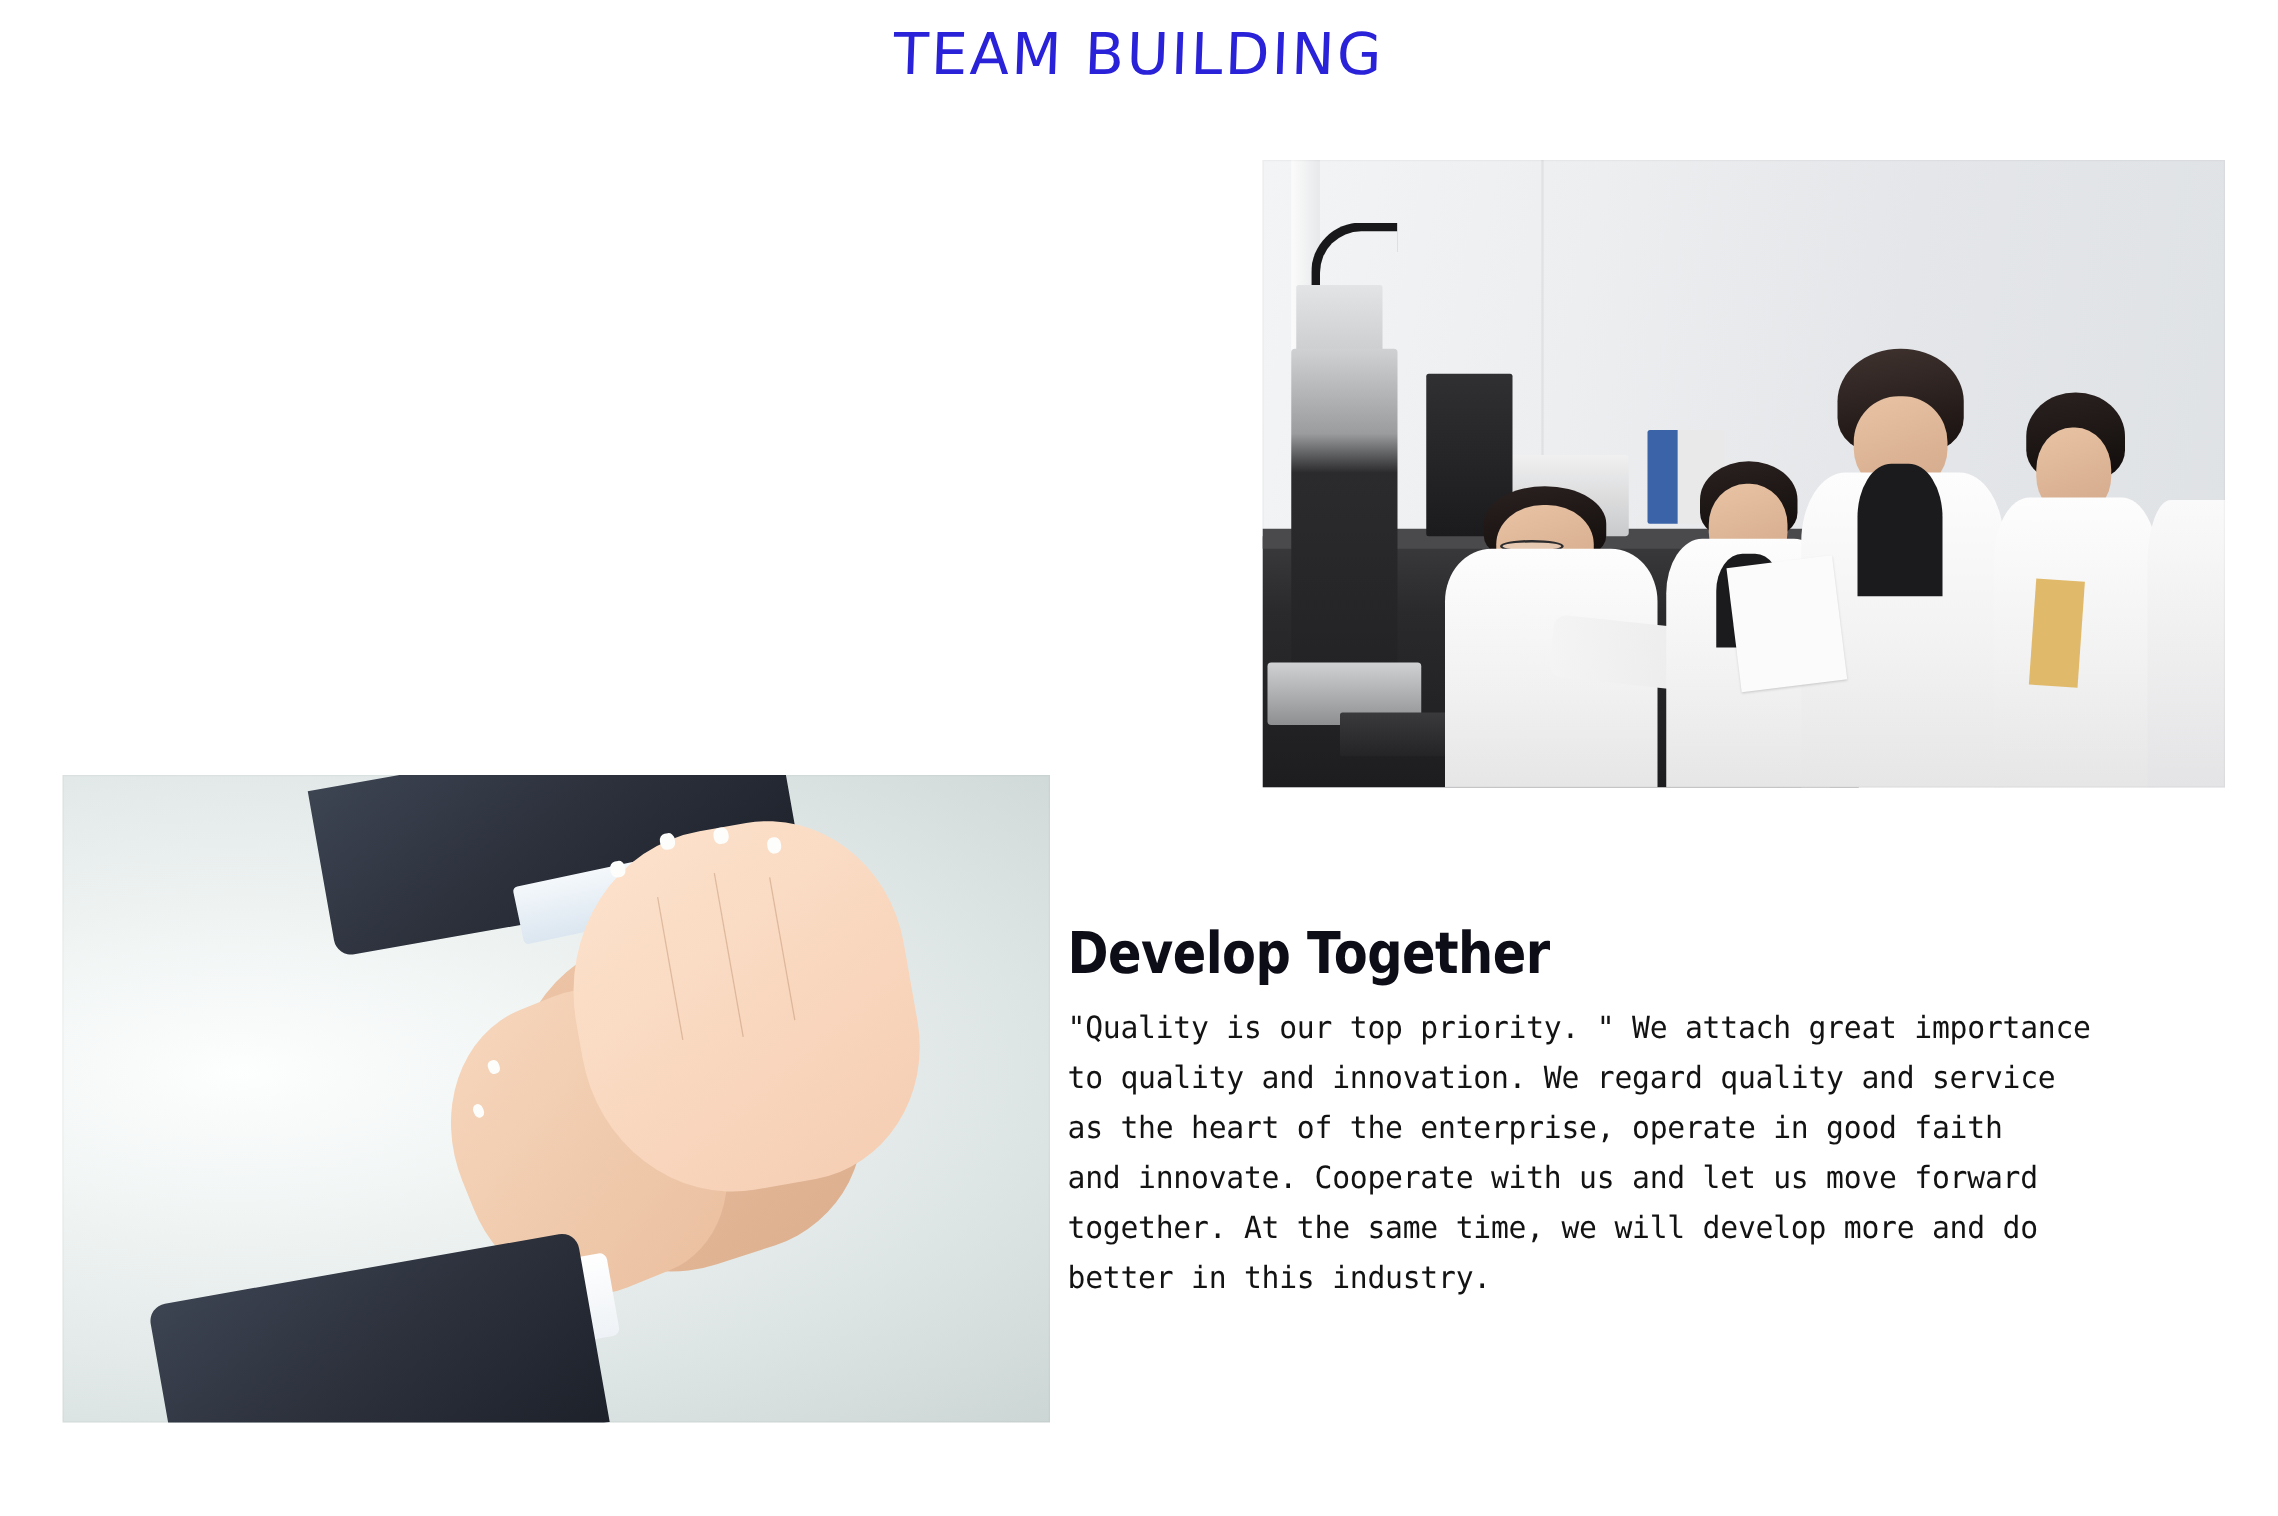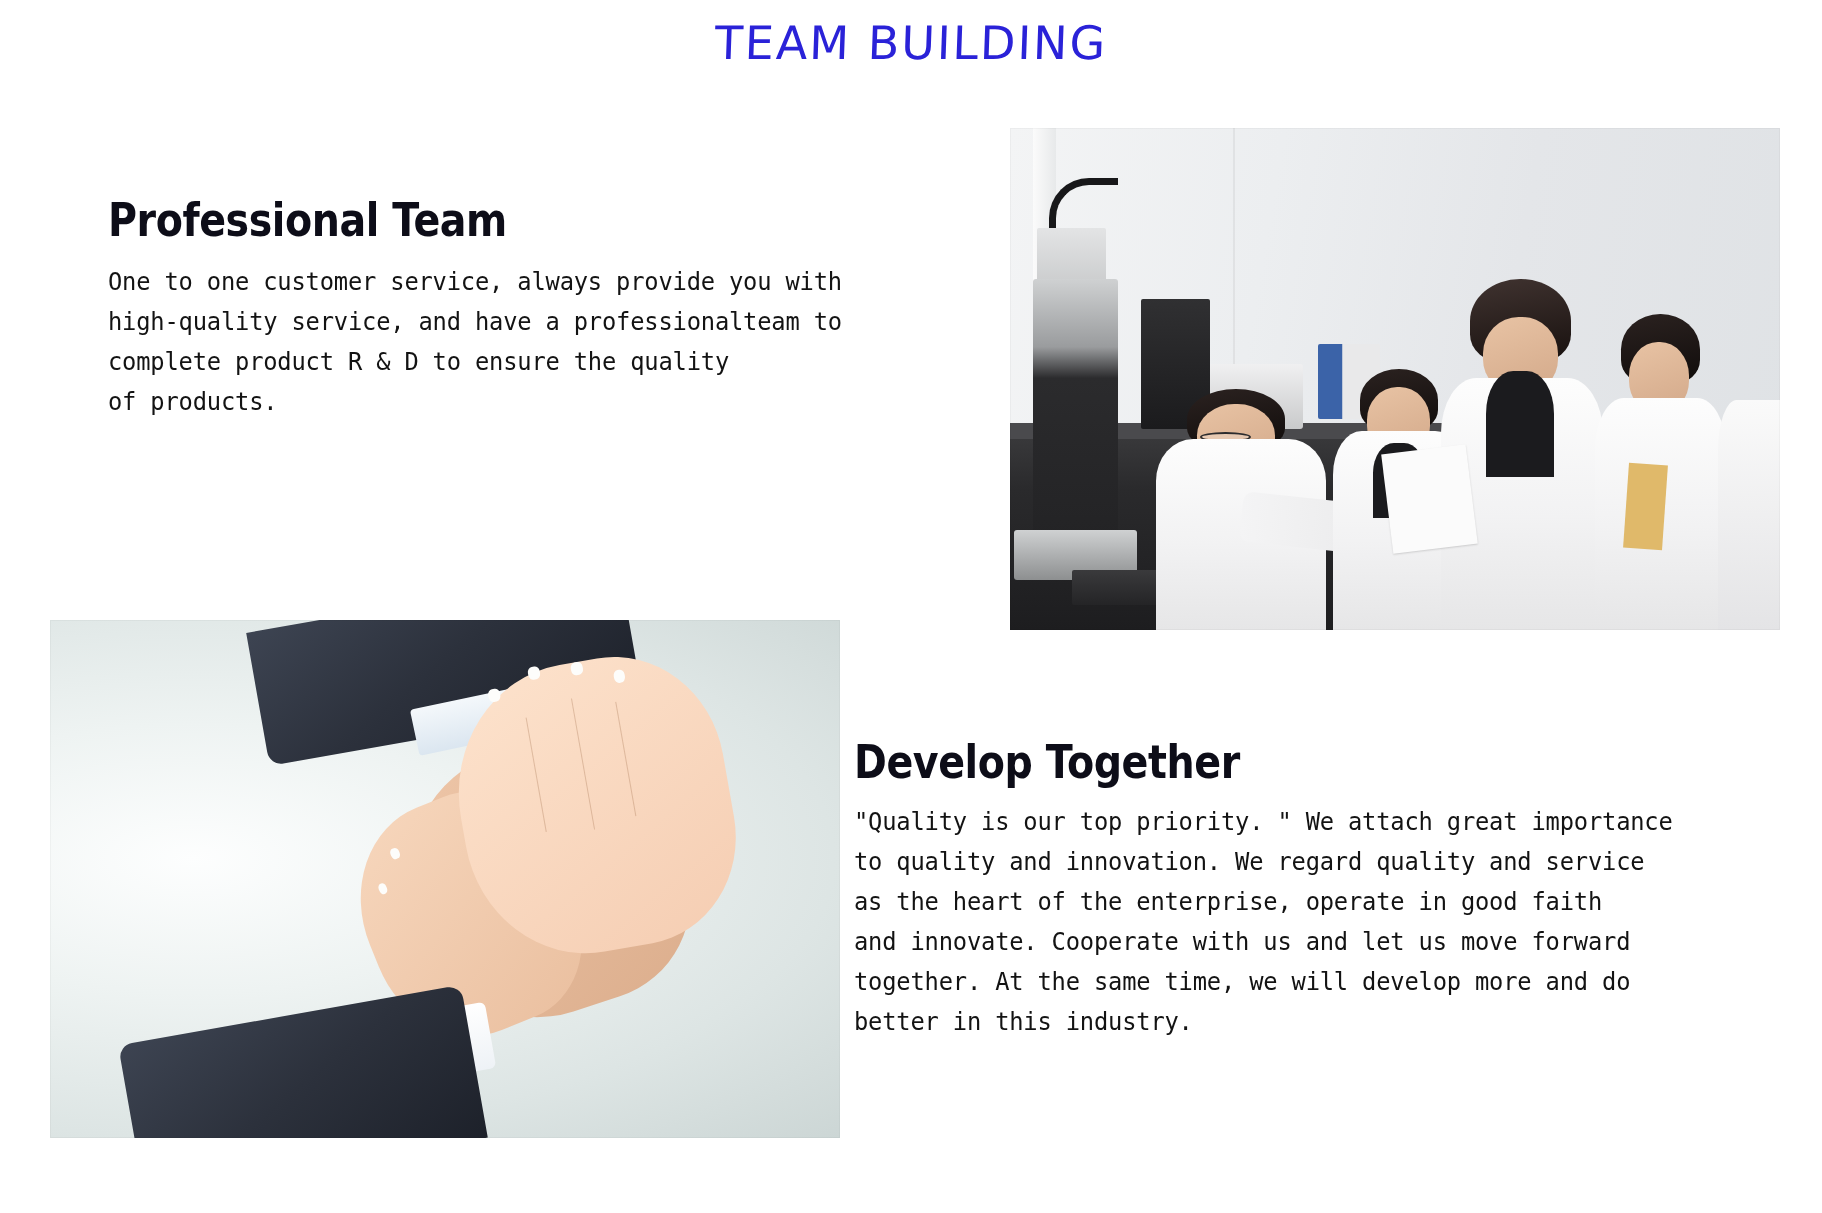--- a/index.html
+++ b/index.html
@@ -279,27 +279,20 @@
     pointer-events:none;
   }
 </style>
 </head>
 <body>
 
 <div class="page">
 
   <div class="page-title">TEAM BUILDING</div>
 
-  <div class="block-one-text">
-    <div class="section-heading">Professional Team</div>
-    <div class="body-copy">One to one customer service, always provide you with
-high-quality service, and have a professionalteam to
-complete product R &amp; D to ensure the quality
-of products.</div>
-  </div>
 
   <div class="photo photo-lab">
     <div class="lab-wall"></div>
     <div class="lab-wall-corner"></div>
     <div class="lab-wall-seam"></div>
 
     <div class="lab-bench">
       <div class="lab-bench-top"></div>
     </div>
 

